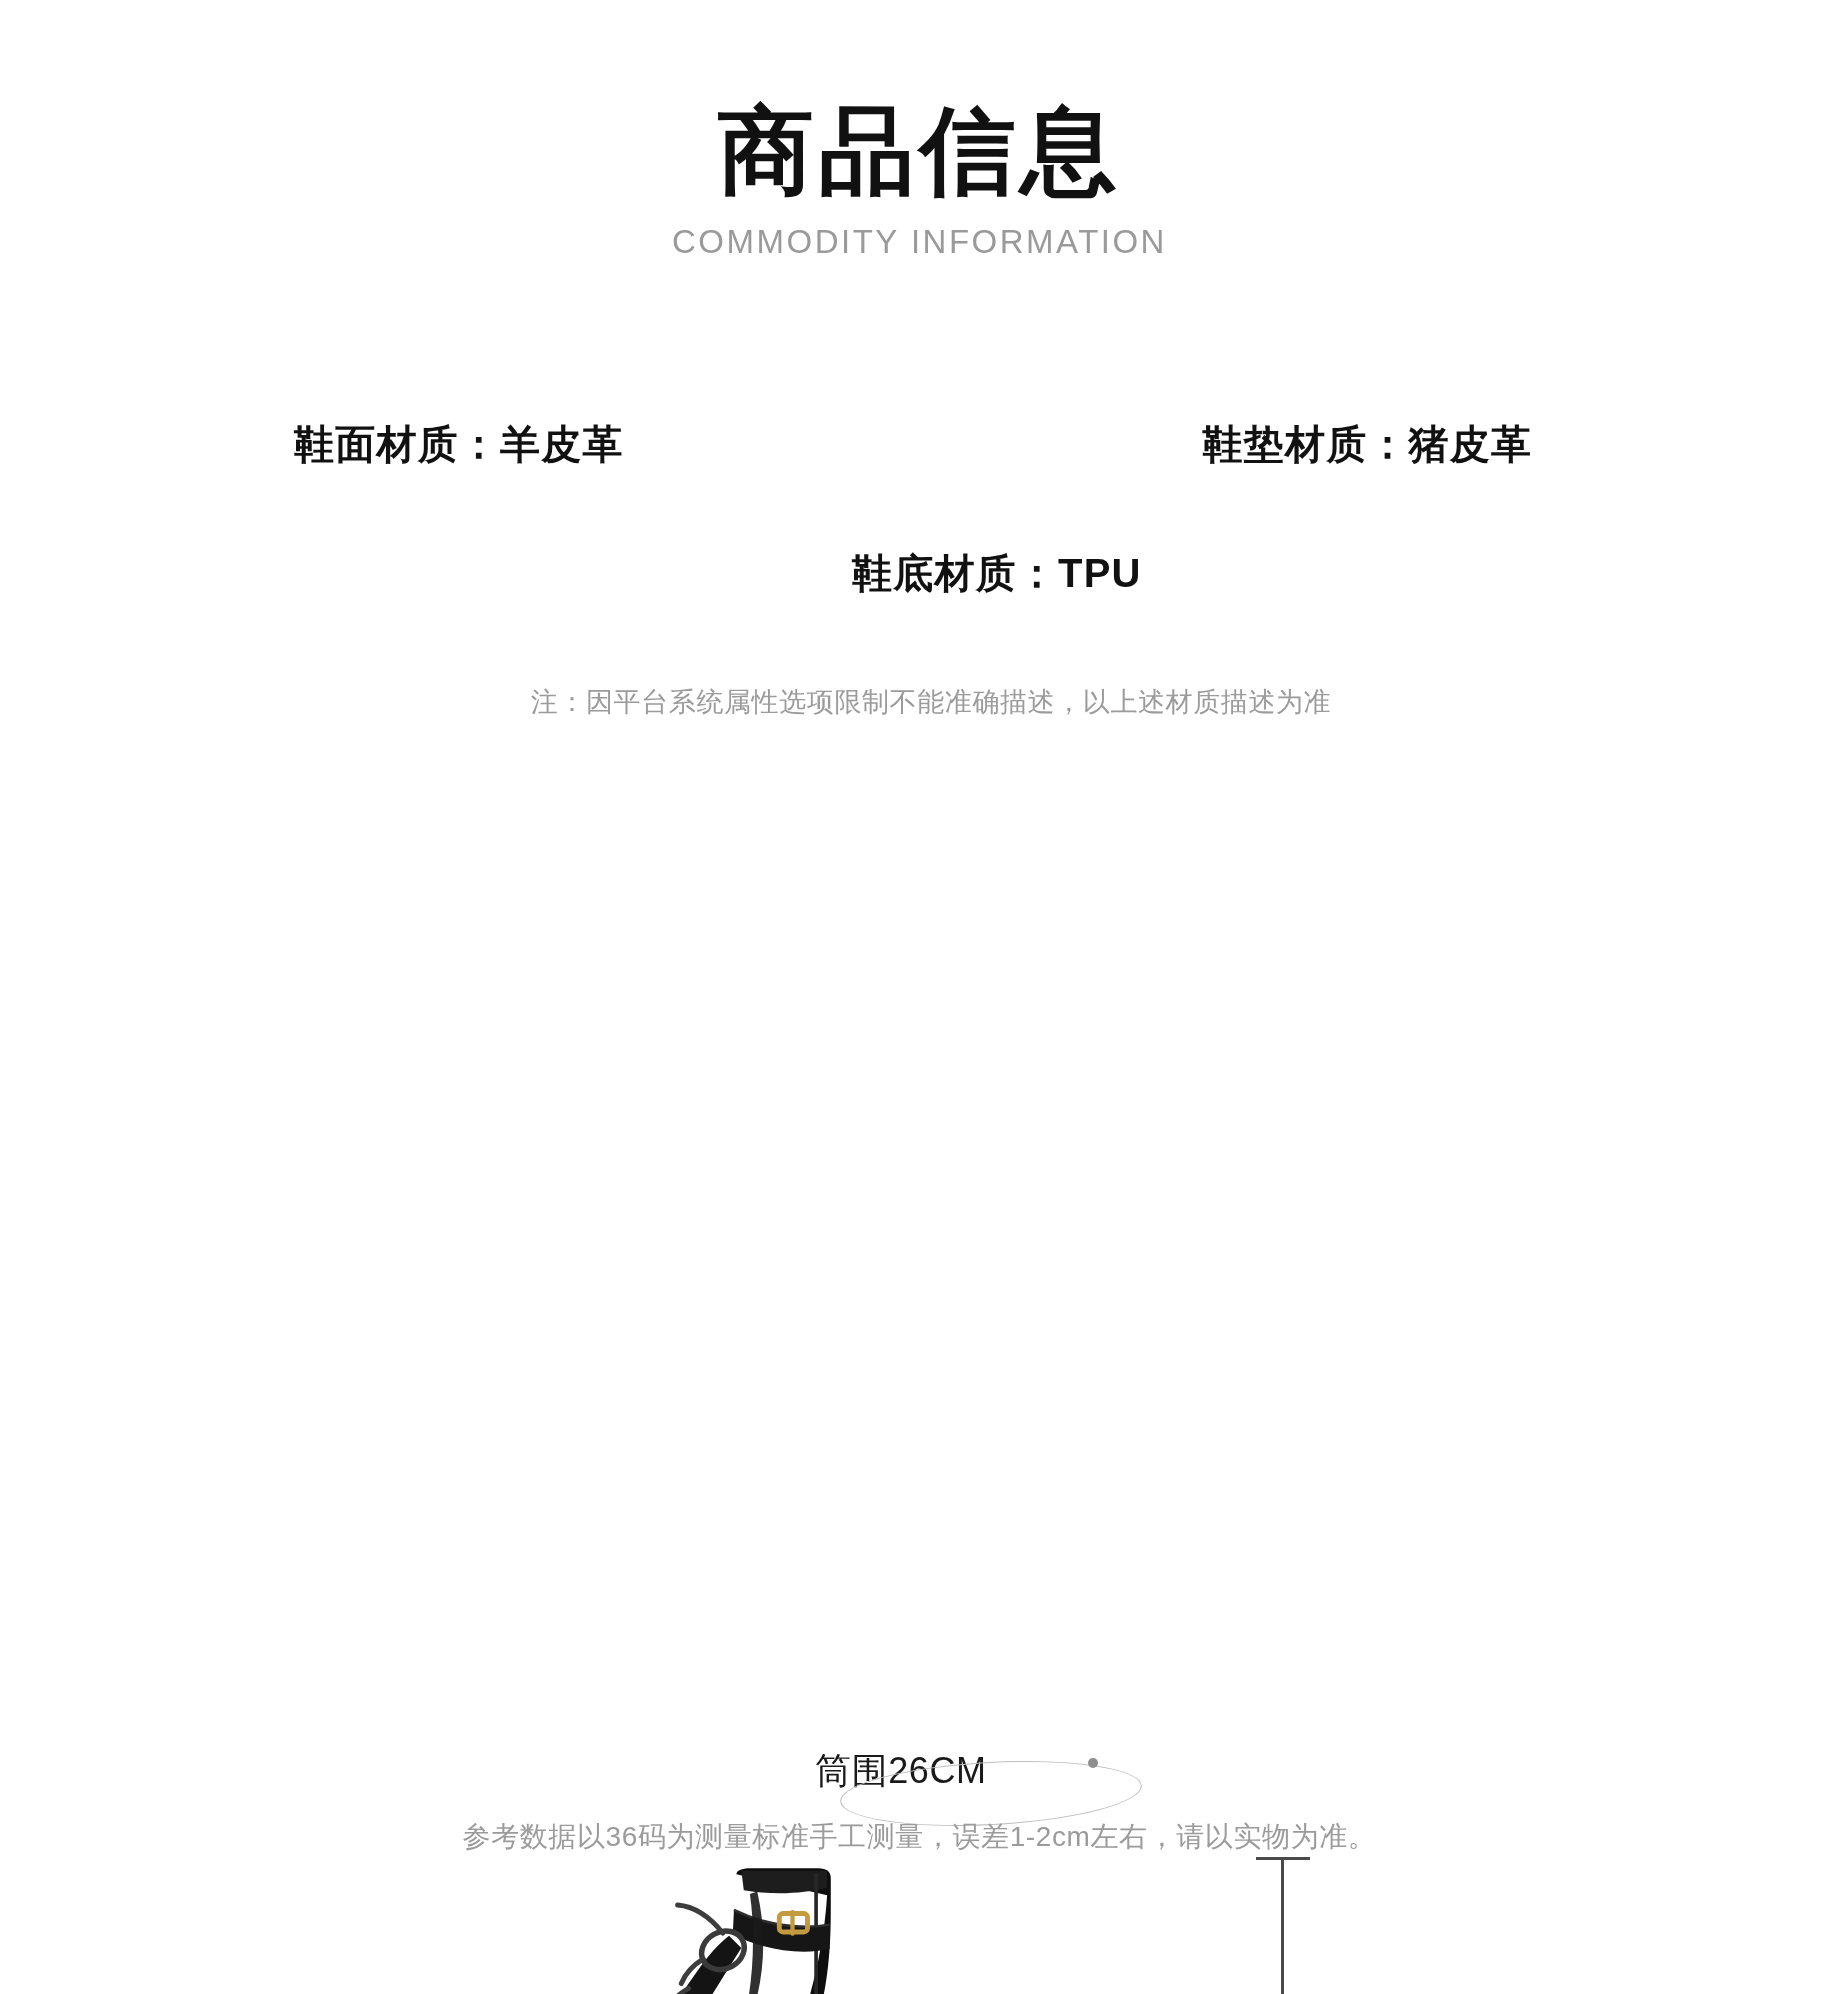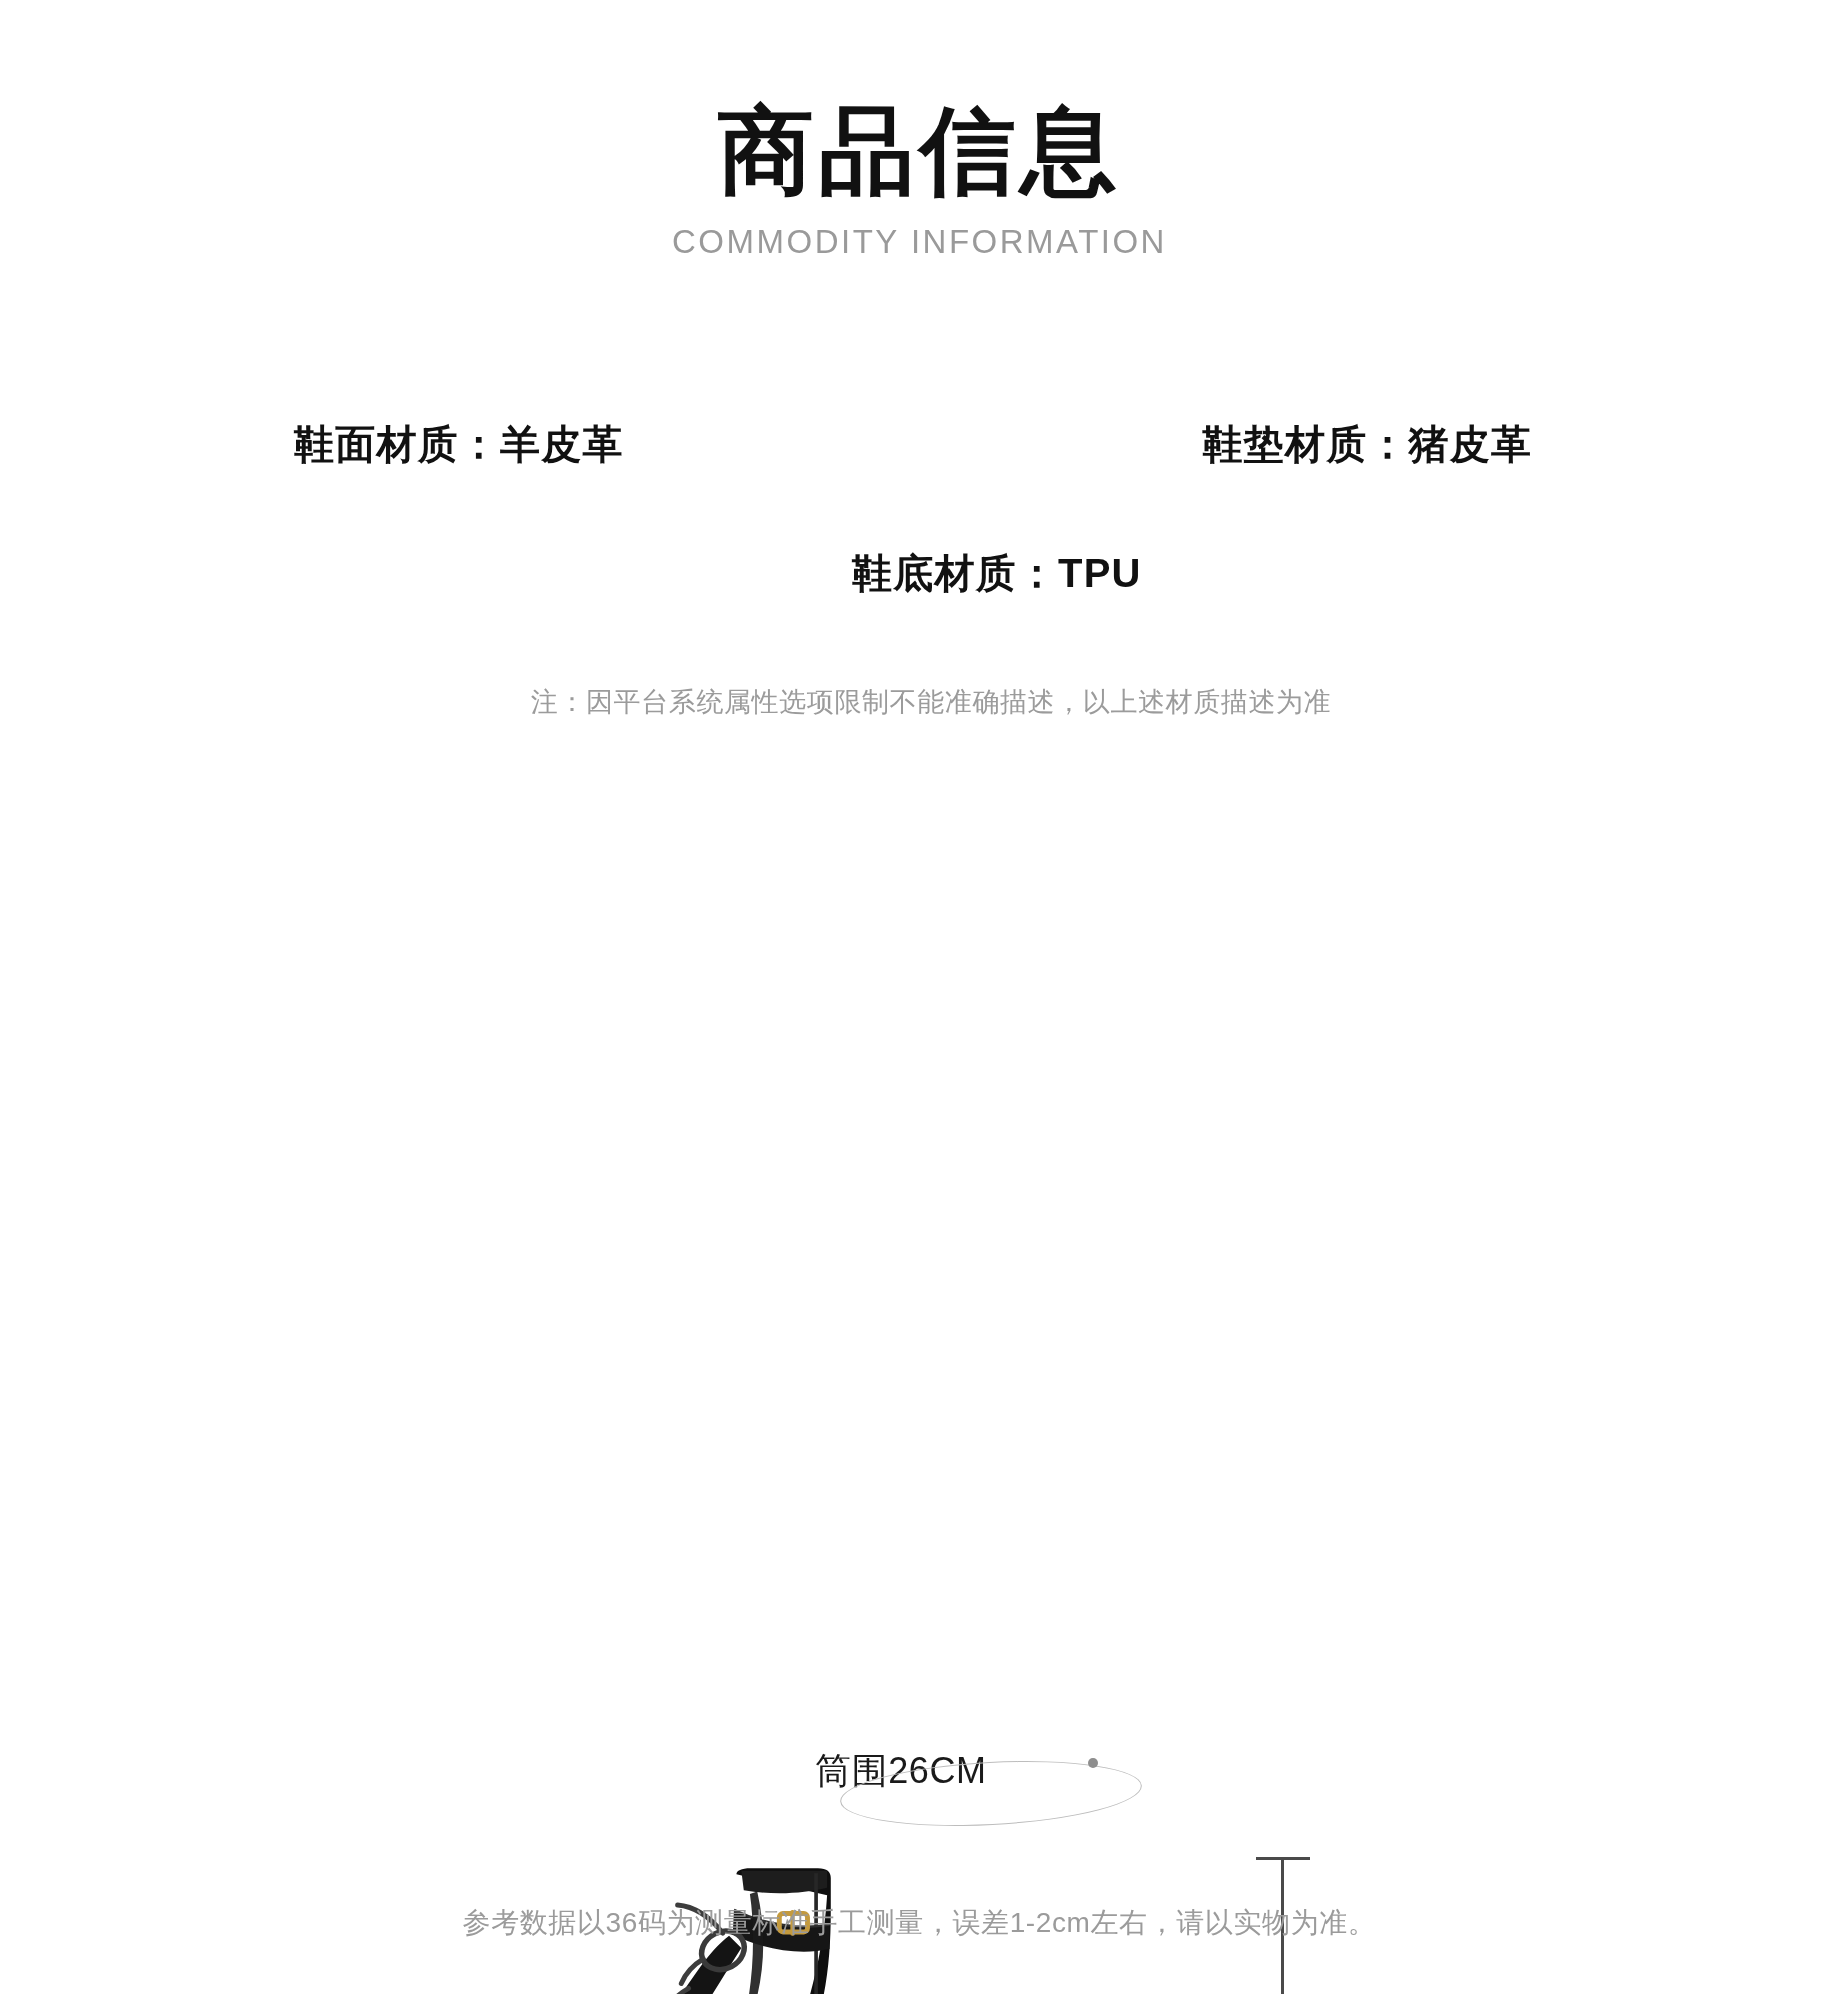--- a/index.html
+++ b/index.html
@@ -127,21 +127,21 @@
   
   .boot {
     position: absolute;
     left: 539px;
     top: 1110px;
   }
 
   .footer-note {
     position: absolute;
     left: 0;
-    top: 1904px;
+    top: 1818px;
     width: 1839px;
     text-align: center;
     font-size: 28px;
     color: #9b9b9b;
     letter-spacing: 0.6px;
   }
 </style>
 </head>
 <body>
 

